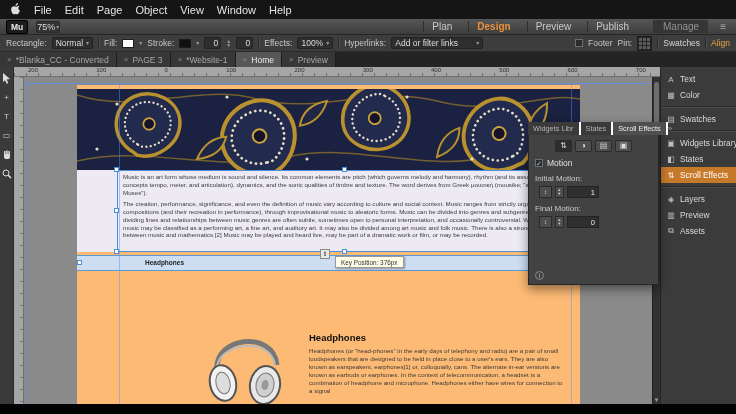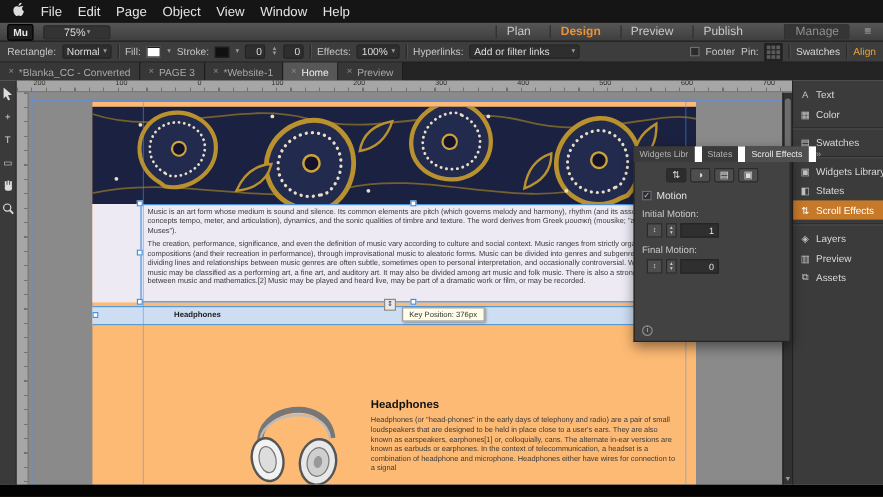--- a/index.html
+++ b/index.html
@@ -7,25 +7,25 @@
   body{position:relative;font-family:"Liberation Sans",sans-serif;background:#000;-webkit-font-smoothing:antialiased}
 
   
   .menubar{position:absolute;top:0;left:0;right:0;height:19px;background:#151515;display:flex;align-items:center;gap:13px;padding:0 10px;color:#e4e4e4;font-size:11px}
   .menubar .app{font-weight:bold}
   .menubar span{cursor:default}
 
   
   .appbar{position:absolute;top:19px;left:0;right:0;height:16px;background:linear-gradient(#565656,#3e3e3e);border-bottom:1px solid #262626;display:flex;align-items:center;gap:8px;padding:0 6px;font-size:10px;color:#ccc}
   .mu{background:#1c1c1c;color:#e8e8e8;font-size:8.5px;font-weight:bold;padding:1px 4px;border-radius:2px;border:1px solid #000}
-  .zoom{display:flex;align-items:center;gap:1px;font-size:9px;color:#ddd;background:#333;border:1px solid #2a2a2a;padding:0 16px;height:12px;border-radius:2px}
+  .zoom{display:flex;align-items:center;gap:1px;font-size:9px;color:#ddd;background:#333;border:1px solid #2a2a2a;padding:0 0;height:12px;border-radius:2px}
   .spacer{flex:1}
   .nav{padding:0 8px;color:#c9c9c9;border-left:1px solid #2f2f2f}
   .nav.active{color:#e8923a;font-weight:bold}
-  .nav.dim{color:#909090;background:#353535;margin-left:18px;padding:1px 9px;border-radius:2px}
+  .nav.dim{color:#909090;background:#353535;margin-left:8px;padding:1px 9px;border-radius:2px}
   .burger{color:#aaa;font-size:10px;padding:0 4px}
 
   
   .controlbar{position:absolute;top:35px;left:0;right:0;height:17px;background:#3d3d3d;border-bottom:1px solid #2b2b2b;display:flex;align-items:center;gap:5px;padding:0 6px;font-size:8.5px;color:#c7c7c7;white-space:nowrap}
   .swatch{width:12px;height:9px;border:1px solid #1d1d1d;display:inline-block}
   .sw-white{background:#fff}.sw-dark{background:#101010}
   .dd{display:inline-flex;align-items:center;gap:3px;background:#2e2e2e;border:1px solid #232323;padding:0 3px;height:12px;border-radius:2px;color:#ddd}
   .num{background:#2e2e2e;border:1px solid #232323;height:12px;min-width:17px;padding:0 2px;display:inline-flex;align-items:center;justify-content:flex-end;color:#ddd;border-radius:2px}
   .arr{font-size:6px;color:#999;line-height:1}
   .spin{display:inline-flex;flex-direction:column;font-size:5px;color:#999;line-height:4px}
@@ -67,21 +67,21 @@
   .bluerow-label{position:absolute;left:68px;top:174px;font-size:6.5px;font-weight:bold;color:#1e1e1e;z-index:4}
   .anchor{position:absolute;left:243px;top:164px;width:10px;height:10px;background:#e9e9e9;border:1px solid #8a8a8a;font-size:6px;line-height:8px;text-align:center;color:#333;z-index:6}
   .tooltip{position:absolute;left:258px;top:171px;height:12px;background:#fffce8;border:1px solid #9a9a9a;font-size:6.4px;display:flex;align-items:center;padding:0 5px;color:#333;box-shadow:1px 1px 2px rgba(0,0,0,.35);z-index:6;white-space:nowrap}
   .hp-img{position:absolute;left:126px;top:236px;z-index:1}
   .hp-head{position:absolute;left:232px;top:247px;font-size:9.5px;font-weight:bold;color:#111}
   .hp-text{position:absolute;left:232px;top:262px;width:258px;font-size:6.2px;line-height:1.28;color:#3a3a3a}
 
   
   .panel{position:absolute;left:528px;top:55px;width:131px;z-index:10;box-shadow:0 4px 10px rgba(0,0,0,.45)}
   .ptabs{display:flex;height:13px;background:#2b2b2b;font-size:7.3px;color:#b3b3b3;align-items:stretch}
-  .ptab{padding:0 5px;background:#3a3a3a;border-right:6px solid #ffffff;display:flex;align-items:center;white-space:nowrap}
+  .ptab{padding:0 5px;background:#3a3a3a;border-right:2px solid #ffffff;display:flex;align-items:center;white-space:nowrap}
   .ptab.active{background:#4f4f4f;color:#ededed}
   .pchev{margin-left:auto;color:#999;font-size:8px;display:flex;align-items:center;padding-right:3px}
   .pbody{background:#424242;border:1px solid #262626;border-top:none;padding:5px 6px 6px;color:#ccc;min-height:150px;position:relative}
   .picons{display:flex;gap:3px;justify-content:center;margin-bottom:6px}
   .picon{width:17px;height:12px;background:#4e4e4e;border:1px solid #2a2a2a;border-radius:2px;font-size:8px;line-height:10px;text-align:center;color:#ddd}
   .picon.active{background:#2d2d2d}
   .prow{display:flex;align-items:center;gap:3px;margin:3px 0 3px 4px}
   .plabel{font-size:8px;color:#c9c9c9;margin-top:6px}
   .pchkrow{display:flex;align-items:center;gap:4px;font-size:8.5px;color:#e0e0e0}
   .pchk{width:8px;height:8px;background:#2d2d2d;border:1px solid #6d6d6d;color:#8fc1f0;font-size:7px;line-height:7px;text-align:center}

